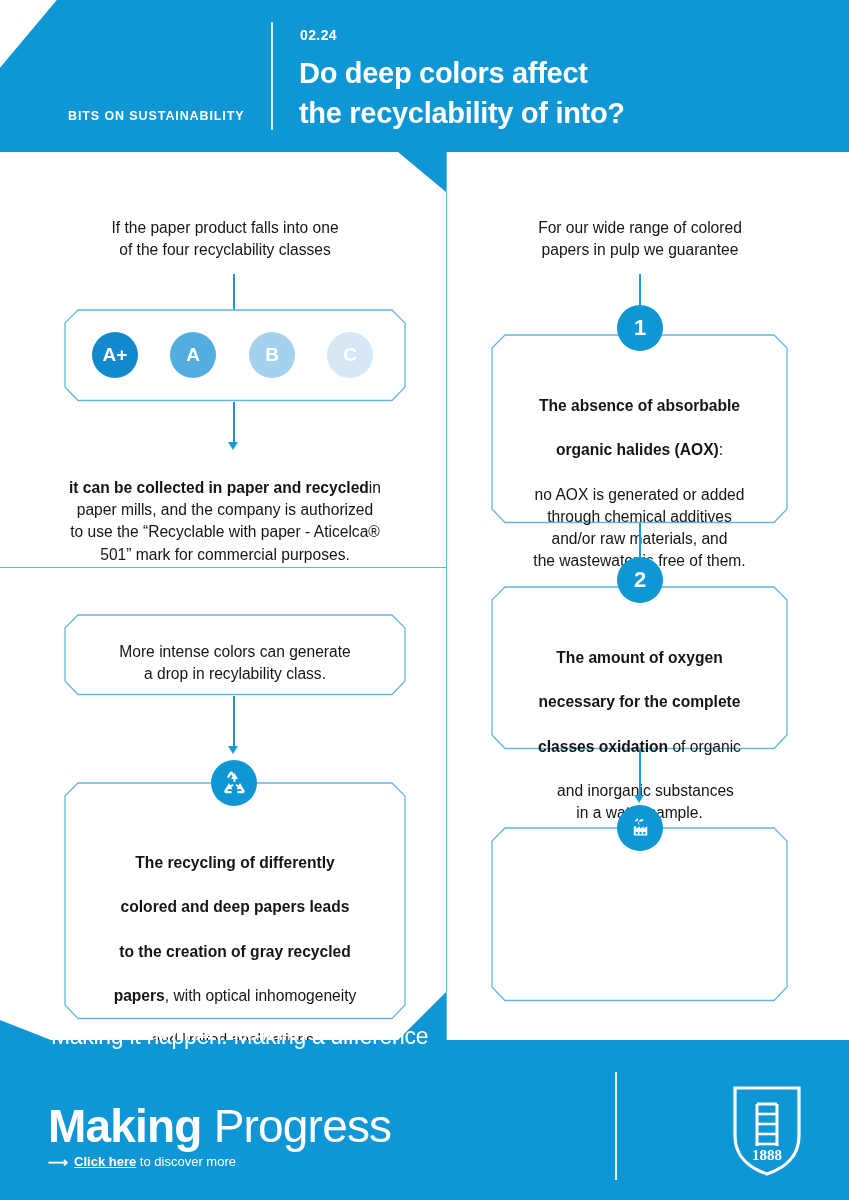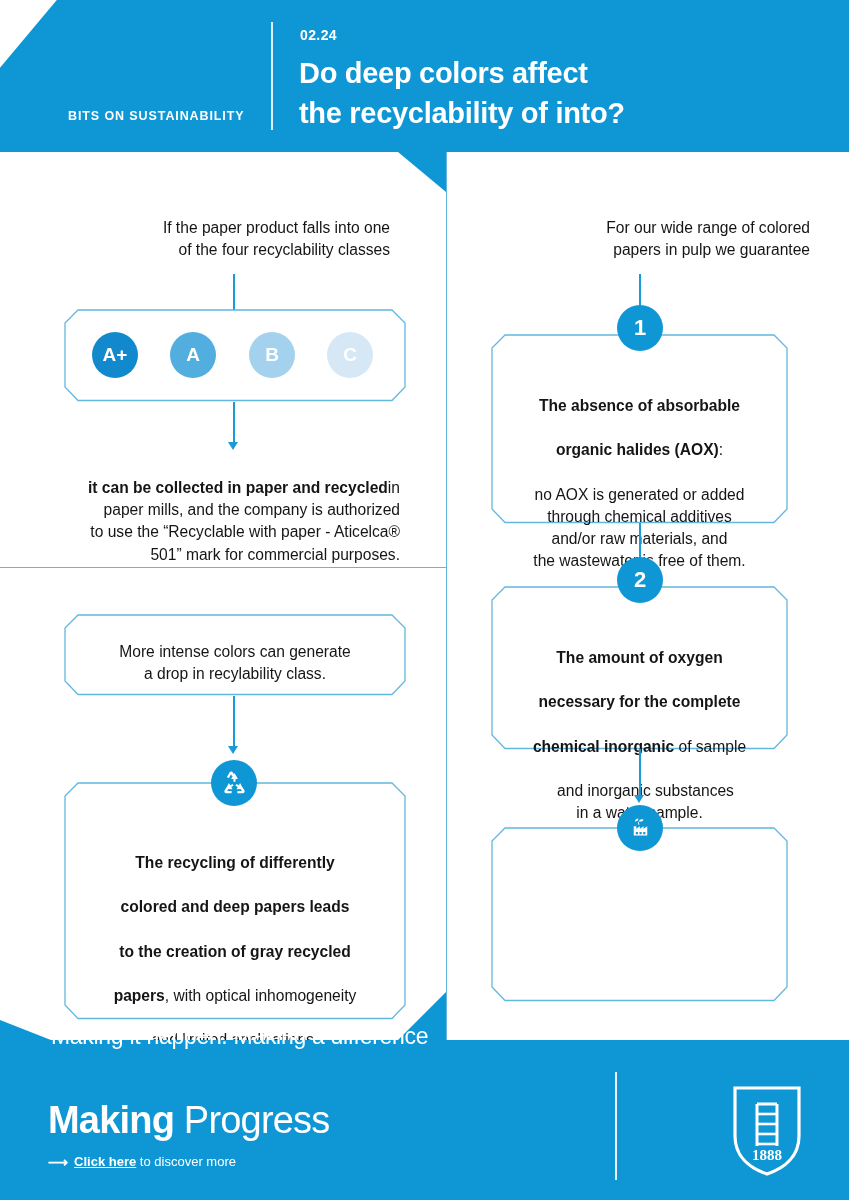--- a/index.html
+++ b/index.html
@@ -140,21 +140,21 @@
     position: absolute;
     left: 51px; top: 1023px;
     color: #ffffff;
     font-size: 23px;
     letter-spacing: -0.3px;
   }
   #footer-headline {
     position: absolute;
     left: 48px; top: 1099px;
     color: #ffffff;
-    font-size: 38px;
+    font-size: 46px;
     letter-spacing: -0.8px;
     white-space: nowrap;
   }
   #footer-headline .fb { font-weight: bold; }
   #footer-headline .fl { font-weight: normal; }
   #footer-cta {
     position: absolute;
     left: 48px; top: 1154px;
     color: #ffffff;
     font-size: 13px;
@@ -175,21 +175,21 @@
   }
   #footer-logo {
     position: absolute;
     left: 731px; top: 1084px;
     width: 72px; height: 94px;
   }
 
   
   .flow-text {
     position: absolute;
-    text-align: right;
+    text-align: center;
     font-size: 15.6px;
     line-height: 1.42;
     color: #151515;
     white-space: pre-line;
   }
   .boxtext {
     position: absolute;
     text-align: center;
     font-size: 15.6px;
     line-height: 1.42;
@@ -365,21 +365,21 @@
     <div class="badge" style="left:617px; top:405px;">
       <span>2</span>
     </div>
 
     <svg style="position:absolute; left:491px; top:434px;" width="297" height="164">
       <path d="M14,1 L283,1 L296,14 L296,149 L283,162.5 L14,162.5 L1,149 L1,14 Z" fill="#ffffff" stroke="#62B7DF" stroke-width="1.3"></path>
     </svg>
     <div class="boxtext" style="left:493px; top:473px; width:293px;">
       <b>The amount of oxygen</b><br>
       <b>necessary for the complete</b><br>
-      <b>chemical inorganic</b><span> of sample</span><br>
+      <b>classes oxidation</b><span> of organic</span><br>
       <span style="white-space:pre-line;margin-left:12px;">and inorganic substances
 in a water sample.</span>
     </div>
 
     <div class="arrowline" style="left:639px; top:597px; height:48px;"></div>
     <div class="arrowhead" style="left:634.2px; top:643px;"></div>
 
     <div class="iconcircle" style="left:617px; top:653px;">
       <svg width="27" height="27" viewBox="0 0 32 32" fill="#ffffff">
         <path d="M13.4 4.0 C11.0 4.2 9.4 5.6 9.6 7.6 C11.9 7.6 13.6 6.4 13.4 4.0 Z"></path>

